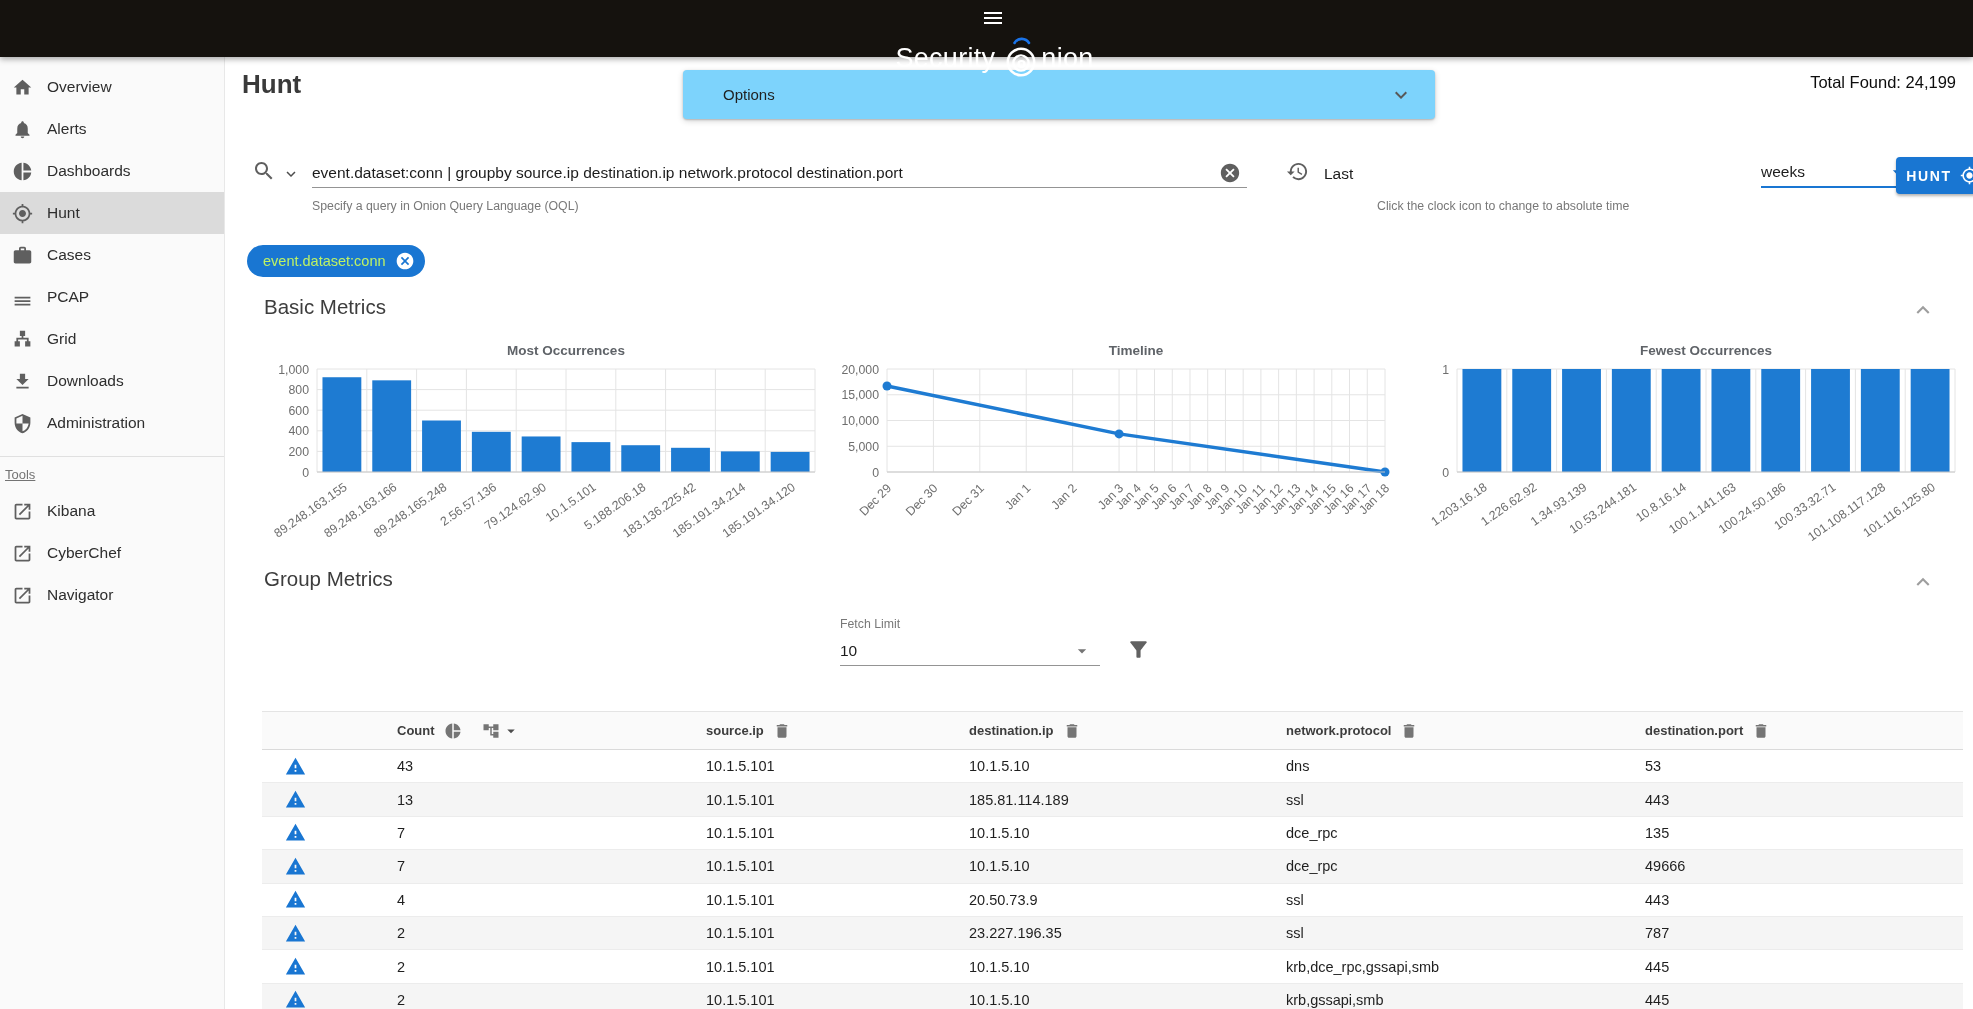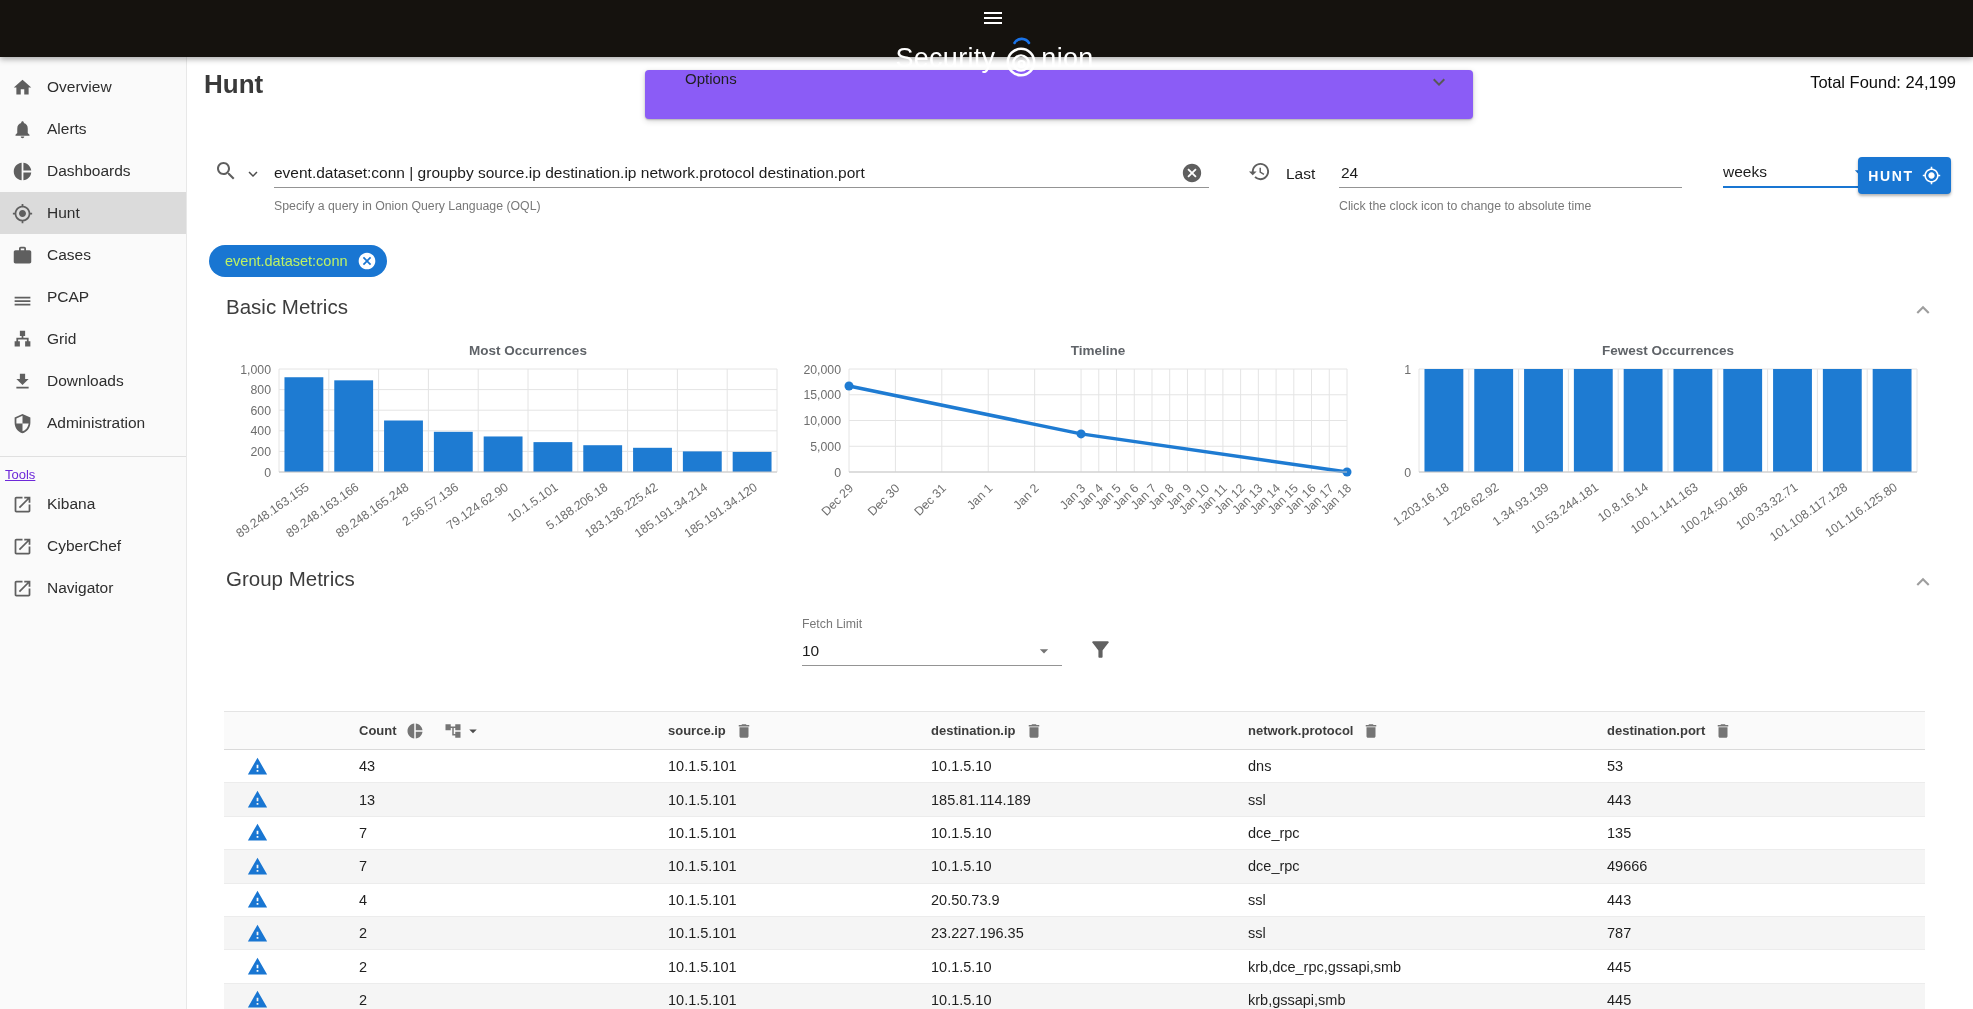--- a/index.html
+++ b/index.html
@@ -10,34 +10,34 @@
   .topbar{height:57px;background:#15120e;display:flex;align-items:center;color:#fff;
           box-shadow:0 2px 6px rgba(0,0,0,.35);position:relative;z-index:10;flex-direction:column;}
   .menu-btn{background:none;border:none;margin-left:12px;padding:6px;cursor:pointer;}
   .menu-btn svg{width:24px;height:24px;fill:#fff;}
   .brand{display:flex;align-items:center;margin-left:16px;font-size:27px;color:#fff;letter-spacing:.3px;}
   .brand .onion{margin:0 1px 0 7px;}
   .person-btn{background:none;border:none;margin-left:auto;margin-right:14px;padding:4px;cursor:pointer;}
   .person-btn svg{width:25px;height:25px;fill:#fff;}
   
   .app{display:flex;height:952px;}
-  .sidebar{width:187px;flex:none;background:#fafafa;border-right:1px solid #e8e8e8;
+  .sidebar{width:225px;flex:none;background:#fafafa;border-right:1px solid #e8e8e8;
            box-sizing:border-box;padding-top:9px;}
   .side-item{height:42px;display:flex;align-items:center;cursor:pointer;}
   .side-item.active{background:#dbdbdb;}
   .side-item svg{width:21px;height:21px;fill:#5f5f5f;margin-left:12px;flex:none;}
   .side-item .lbl{margin-left:14px;font-size:15.5px;color:#2e2e2e;}
   .side-divider{border-top:1px solid #e0e0e0;margin:12px 0 6px;}
-  .tools-label{font-size:13px;color:#6d28d9;margin:10px 0 1px 5px;text-decoration:underline;}
+  .tools-label{font-size:13px;color:#737373;margin:10px 0 8px 5px;text-decoration:underline;}
   .main{flex:1;position:relative;background:#fff;}
   
   #page-title{position:absolute;left:17px;top:12px;font-size:26px;font-weight:bold;color:#3a3a3a;}
-  .options-card{position:absolute;left:458px;top:13px;width:828px;height:49px;background:#8b5cf6;
+  .options-card{position:absolute;left:458px;top:13px;width:752px;height:49px;background:#7dd3fc;
                 border-radius:4px;box-shadow:0 1px 2px rgba(0,0,0,.22),0 2px 6px rgba(0,0,0,.16);
-                display:flex;align-items:flex-start;cursor:pointer;}
+                display:flex;align-items:center;cursor:pointer;}
   .options-card .olbl{margin-left:40px;font-size:15px;color:#1f1f1f;}
   .options-card svg{position:absolute;right:22px;width:24px;height:24px;fill:#585858;}
   #total-found{position:absolute;right:17px;top:16px;font-size:16.5px;font-weight:normal;color:#0d0d0d;}
   
   .qicon{position:absolute;fill:#5f5f5f;}
   #search-icon{left:27px;top:102px;width:24px;height:24px;}
   #query-expand-icon{left:57px;top:108px;width:18px;height:18px;fill:#4d4d4d;}
   #query-input{position:absolute;left:87px;top:101px;width:935px;height:30px;border:none;
                border-bottom:1px solid #949494;font-size:15.5px;color:#1c1c1c;outline:none;
                padding:0 34px 0 0;box-sizing:border-box;background:transparent;
@@ -262,21 +262,20 @@
     <input id="query-input" spellcheck="false" value="event.dataset:conn | groupby source.ip destination.ip network.protocol destination.port" style="">
     <svg id="query-clear-icon" class="qicon" viewBox="0 0 24 24">
         <path d="M12 2C6.47 2 2 6.47 2 12s4.47 10 10 10 10-4.47 10-10S17.53 2 12 2zm5 13.59L15.59 17 12 13.41 8.41 17 7 15.59 10.59 12 7 8.41 8.41 7 12 10.59 15.59 7 17 8.41 13.41 12 17 15.59z"></path>
       </svg>
     <div id="query-hint" class="hint">Specify a query in Onion Query Language (OQL)</div>
 
     <svg id="history-icon" class="qicon" viewBox="0 0 24 24">
         <path d="M13 3c-4.97 0-9 4.03-9 9H1l3.89 3.89.07.14L9 12H6c0-3.87 3.13-7 7-7s7 3.13 7 7-3.13 7-7 7c-1.93 0-3.68-.79-4.94-2.06l-1.42 1.42C8.27 19.99 10.51 21 13 21c4.97 0 9-4.03 9-9s-4.03-9-9-9zm-1 5v5l4.28 2.54.72-1.21-3.5-2.08V8H12z"></path>
       </svg>
     <div id="last-label">Last</div>
-    <input id="time-input" value="24" style="">
     <div id="unit-select">
       <span>weeks</span>
       <svg viewBox="0 0 24 24">
           <path d="M7 10l5 5 5-5z"></path>
         </svg>
     </div>
     <div id="time-hint" class="hint">Click the clock icon to change to absolute time</div>
     <button id="hunt-btn">
       <span>HUNT</span>
       <svg viewBox="0 0 24 24">

